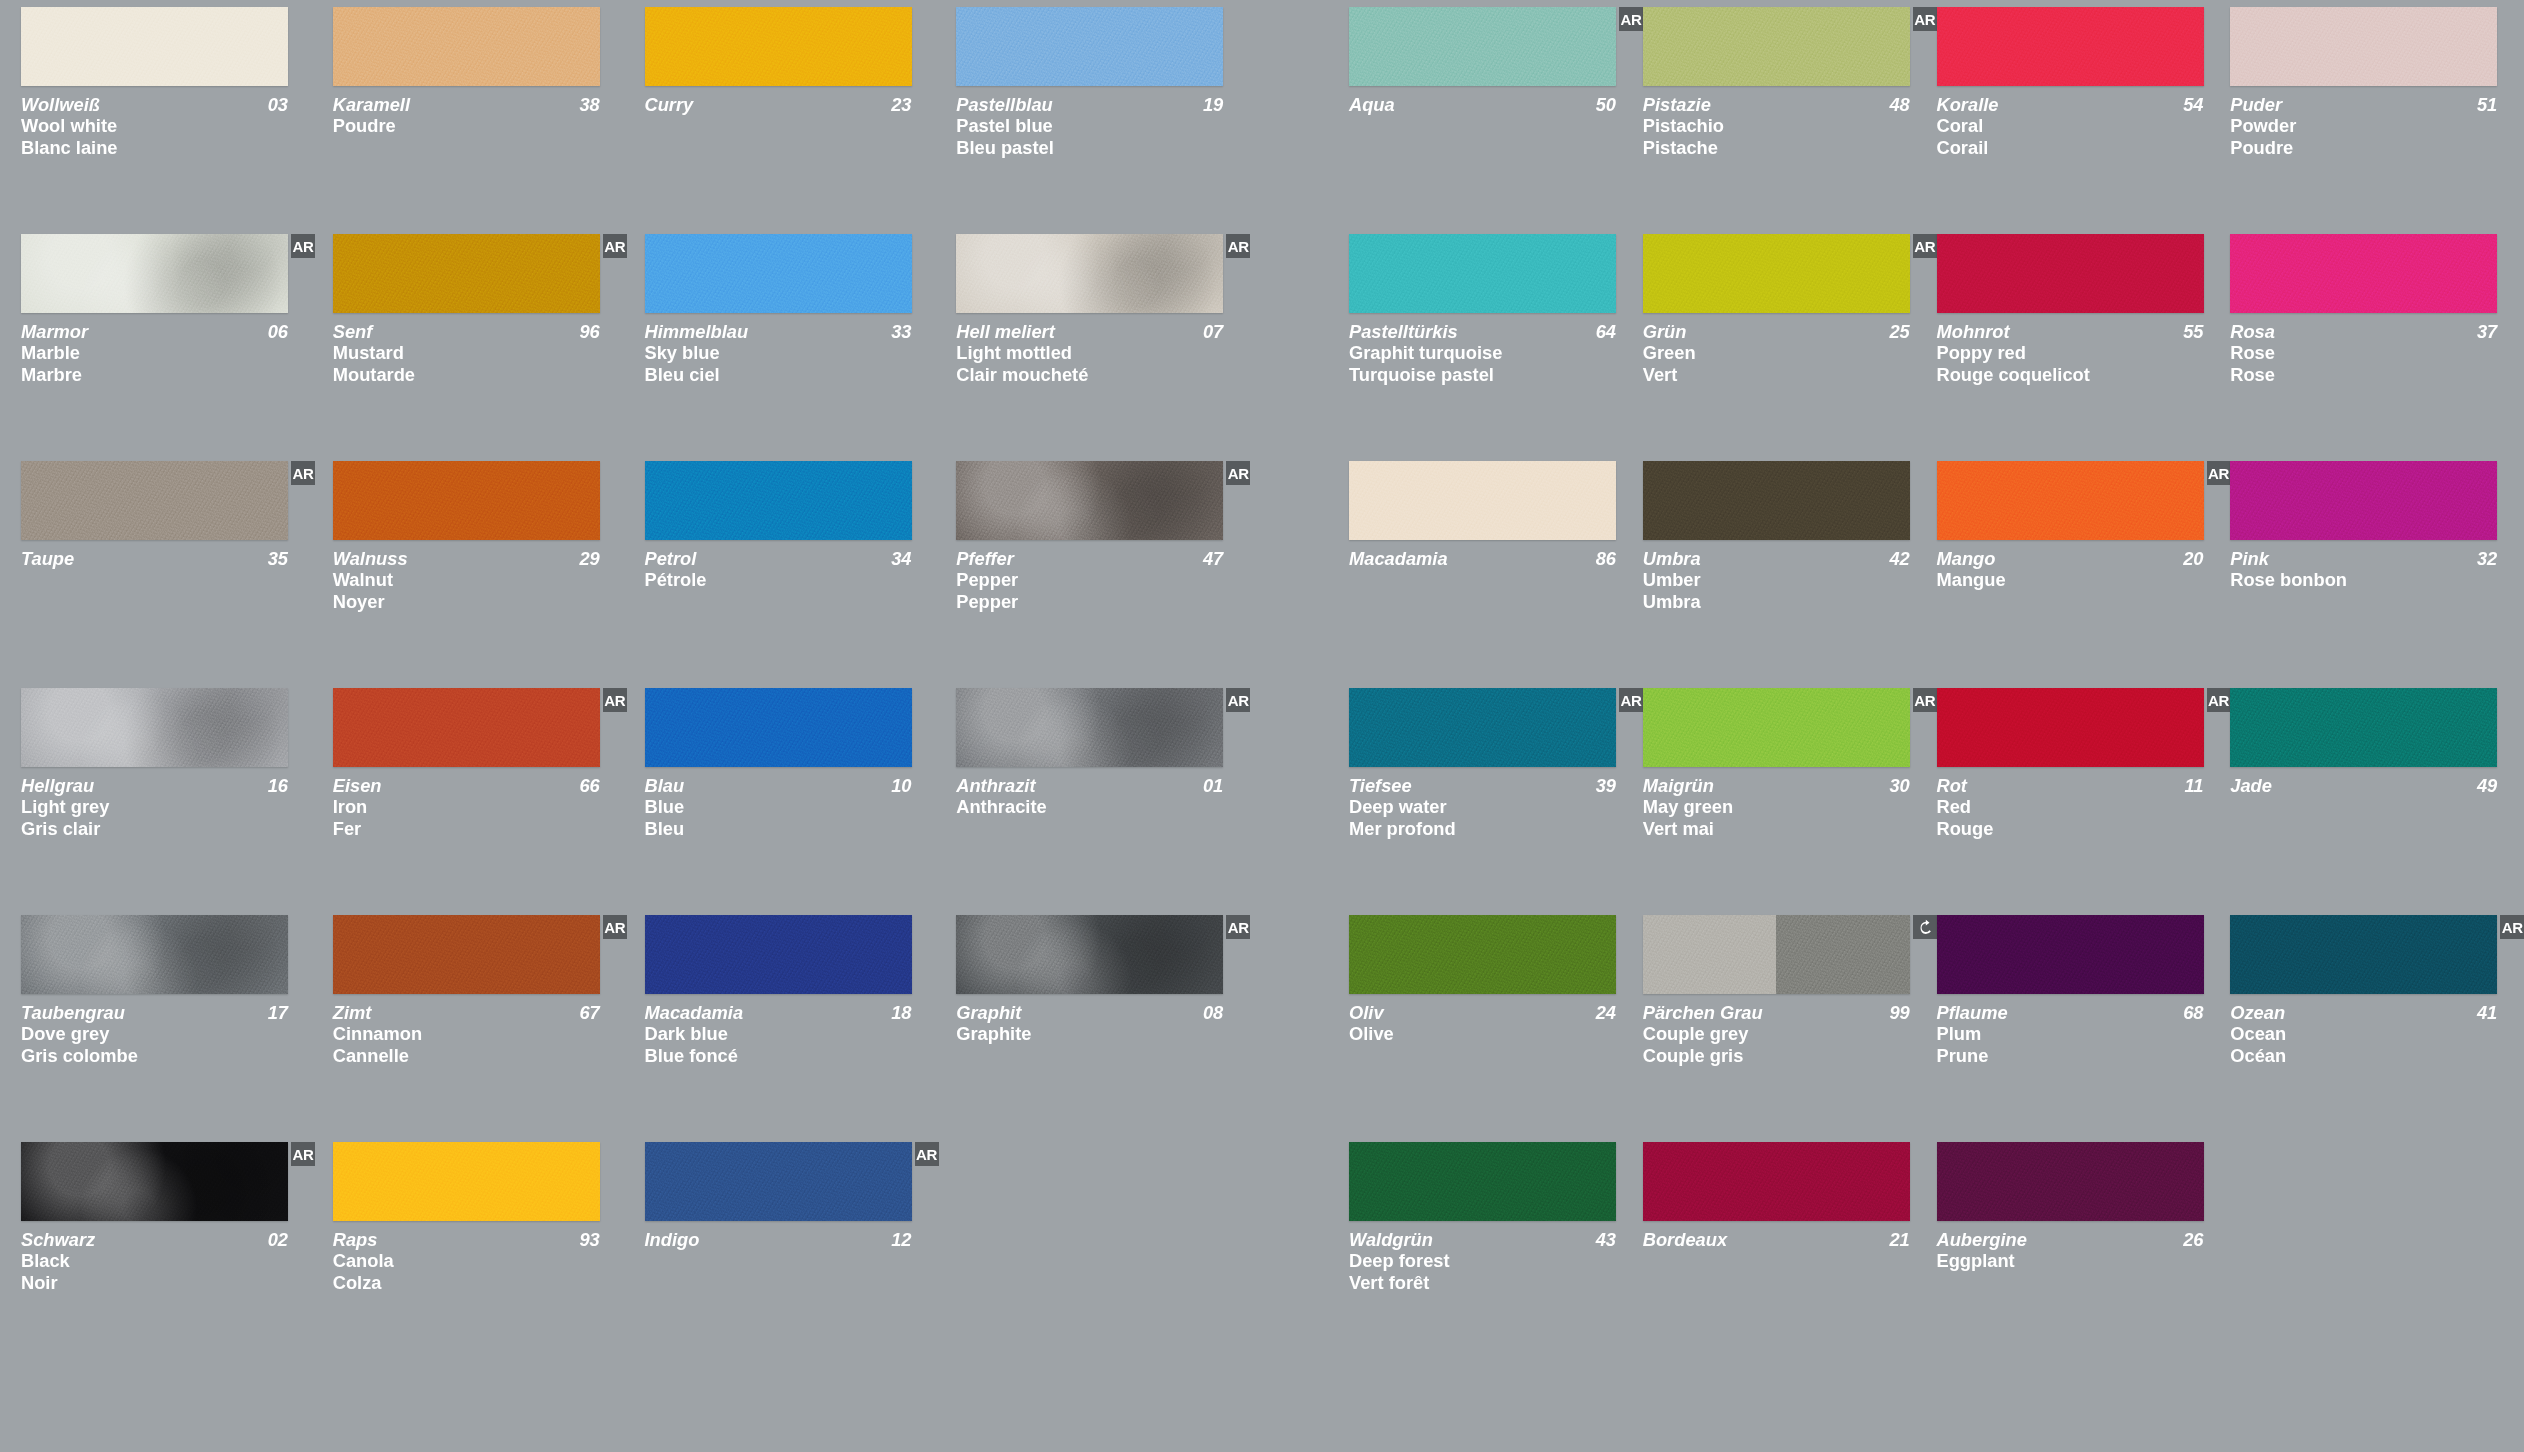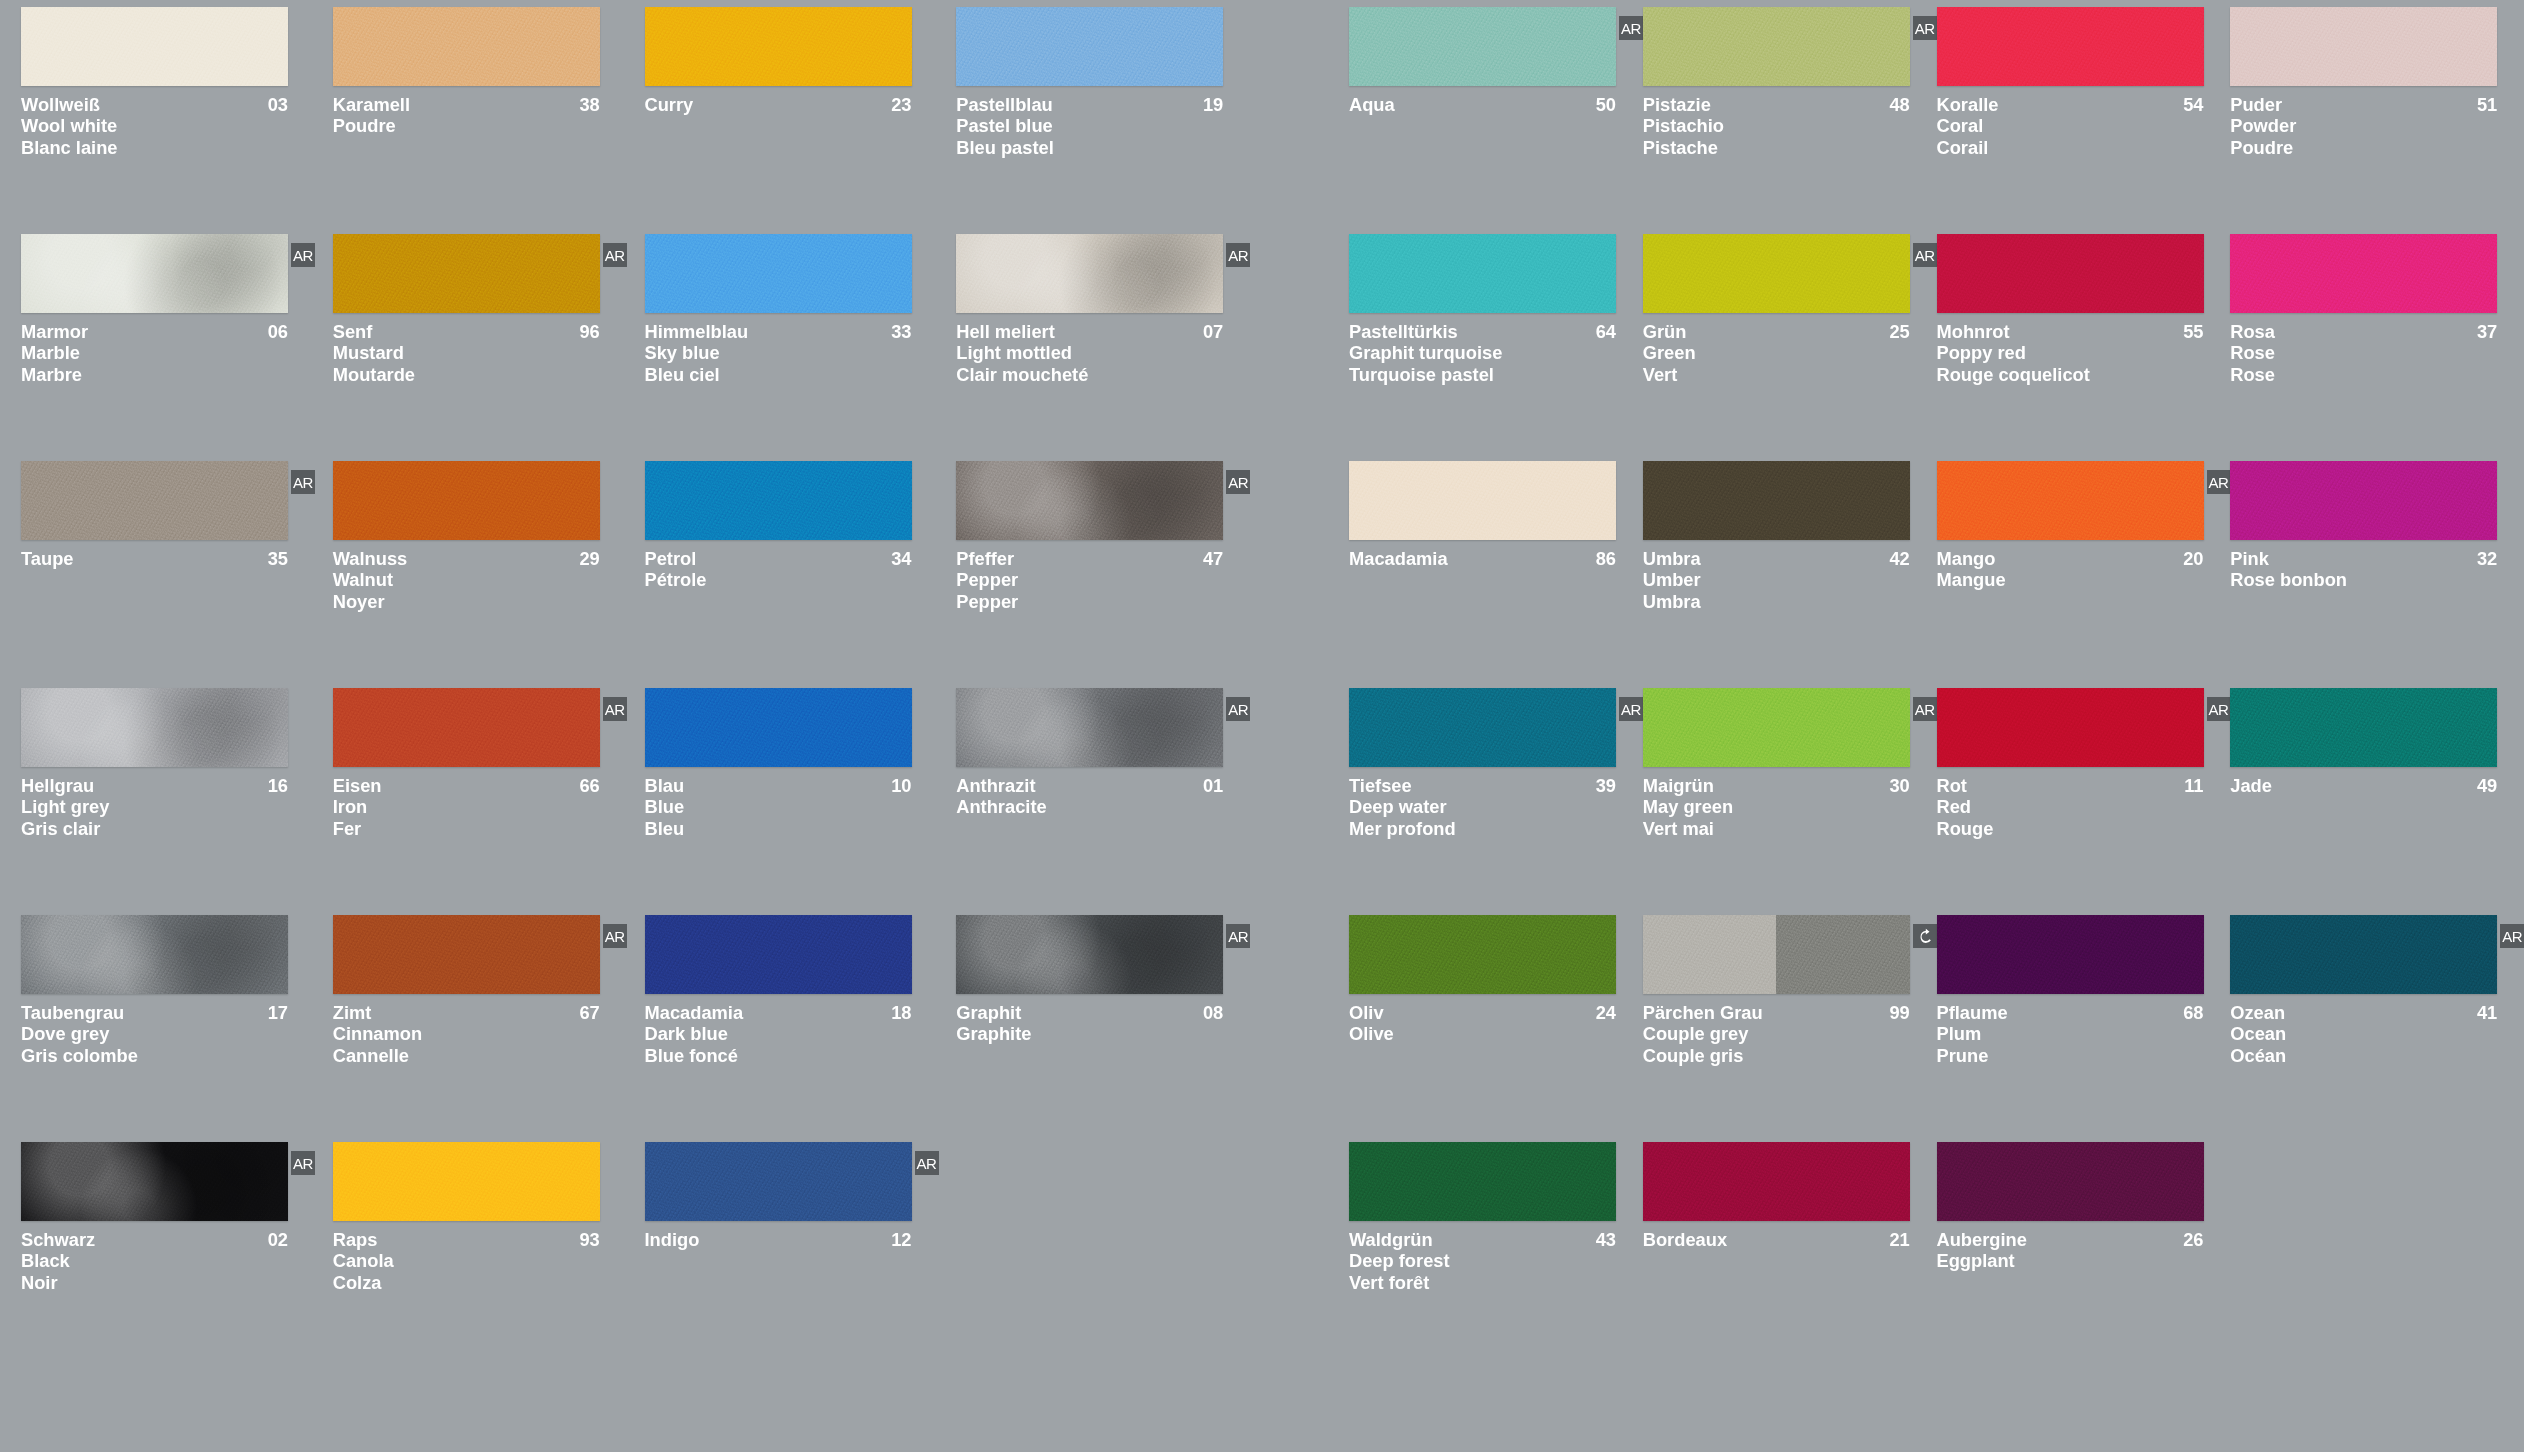--- a/index.html
+++ b/index.html
@@ -59,42 +59,43 @@
     pointer-events:none;
   }
   .swatch .half-l, .swatch .half-r {
     position:absolute; top:0; height:100%; width:50%;
   }
   .swatch .half-l { left:0; }
   .swatch .half-r { left:50%; }
 
   .badge {
     position:absolute;
-    top:9px;
+    top:0;
     left:270px;
     width:24px; height:24px;
     background:#575b5e;
     color:#ffffff;
     font-size:15px;
-    font-weight:400;
+    font-weight:700;
     letter-spacing:-0.3px;
     display:flex;
     align-items:center;
     justify-content:center;
     line-height:1;
     font-family:"Liberation Sans", sans-serif;
   }
   .badge svg { width:15.7px; height:15.7px; display:block; }
 
   .meta { margin-top:7.9px; width:267px; }
   .row1 {
     display:flex;
     justify-content:space-between;
     align-items:flex-start;
     width:267px;
+    font-style:italic;
   }
   .nm-de, .code {
     color:#ffffff;
     font-size:18.3px;
     font-weight:700;
     line-height:1.16;
     white-space:nowrap;
   }
   .code { font-variant-numeric:lining-nums; }
   .nm-en, .nm-fr {

